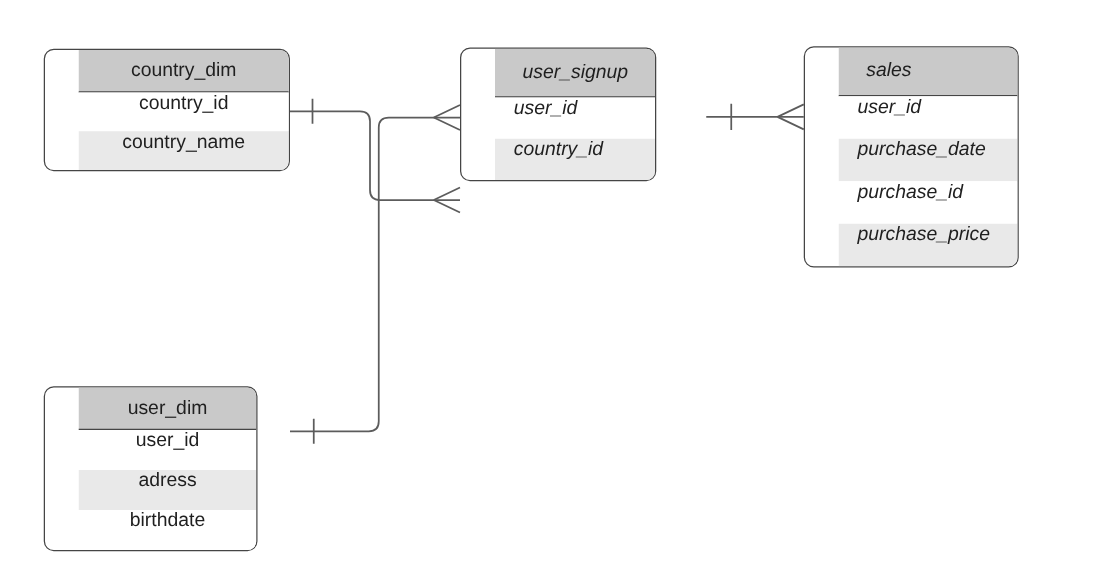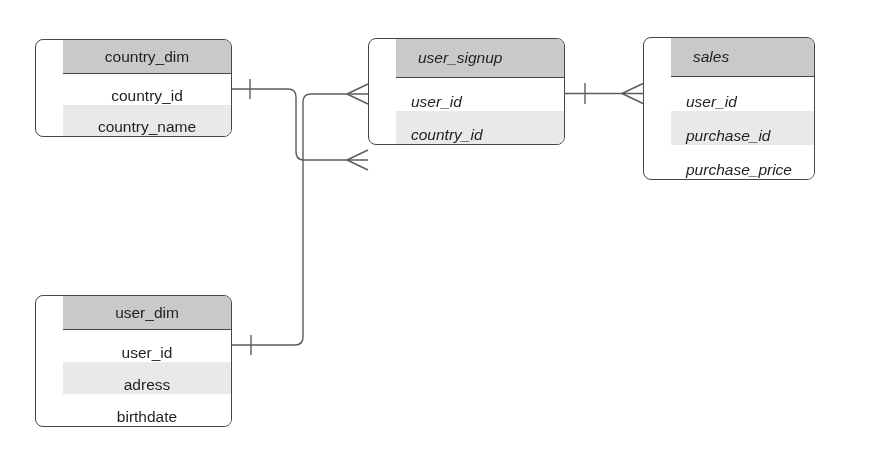--- a/index.html
+++ b/index.html
@@ -26,30 +26,30 @@
     border-radius:8px;overflow:hidden;
     color:var(--text);font-size:15.5px;padding-left:27px;
   }
   .entity .hdr{
     height:var(--hh);background:var(--header_fill);
     border-bottom:1.6px solid var(--border);
     display:flex;align-items:center;justify-content:center;
   }
   .entity .row{
     height:var(--rh);background:var(--row_fill);
-    display:flex;align-items:flex-end;justify-content:center;
+    display:flex;align-items:flex-start;justify-content:center;
   }
   .entity .rows .row:nth-child(even){background:var(--stripe_fill);}
   .entity.italic{font-style:italic;}
   .entity.italic .hdr{justify-content:flex-start;padding-left:22px;}
   .entity.italic .row{justify-content:flex-start;padding-left:15px;}
   #t-country{left:35px;top:39px;width:197px;--hh:33px;--rh:31px;}
-  #t-usersignup{left:368px;top:38px;width:197px;--hh:38px;--rh:33px;}
+  #t-usersignup{left:368px;top:38px;width:157px;--hh:38px;--rh:33px;}
   #t-sales{left:643px;top:37px;width:172px;--hh:38px;--rh:34px;}
-  #t-userdim{left:35px;top:295px;width:197px;--hh:33px;--rh:32px;}
+  #t-userdim{left:35px;top:309px;width:171px;--hh:33px;--rh:32px;}
 </style>
 </head>
 <body>
 
 <div id="canvas">
 
   <svg id="wires" width="883" height="460" viewBox="0 0 883 460">
 
     <g>
       <path class="conn" d="M232,89 L288,89 Q296,89 296,97 L296,152 Q296,160 304,160 L368,160"></path>
@@ -100,20 +100,23 @@
 
   <div class="entity italic" id="t-sales">
     <div class="hdr">
       <span>sales</span>
     </div>
     <div class="rows">
       <div class="row">
         <span>user_id</span>
       </div>
       <div class="row">
+        <span>purchase_date</span>
+      </div>
+      <div class="row">
         <span>purchase_id</span>
       </div>
       <div class="row">
         <span>purchase_price</span>
       </div>
     </div>
   </div>
 
   <div class="entity" id="t-userdim">
     <div class="hdr">

